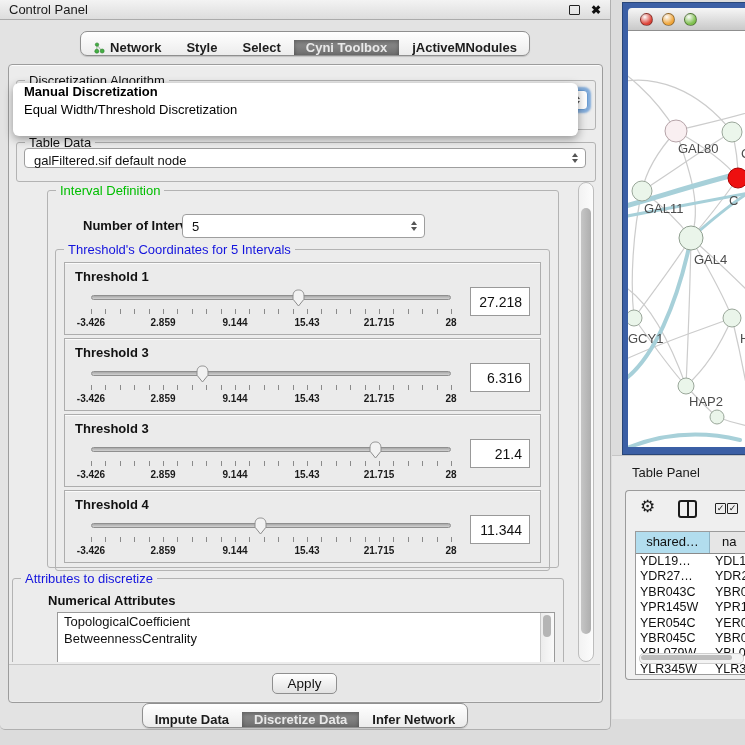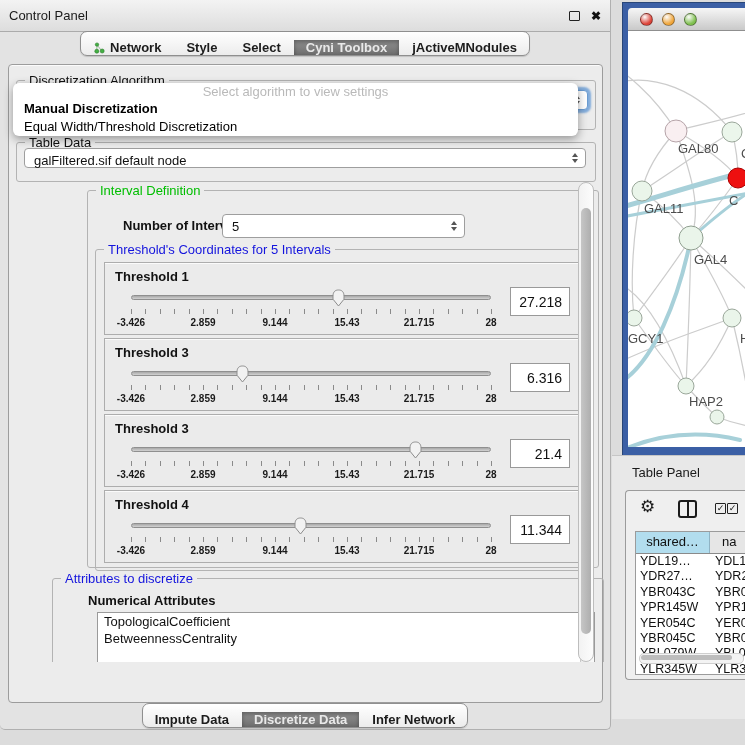--- a/index.html
+++ b/index.html
@@ -1,21 +1,21 @@
 <!DOCTYPE html>
 <html><head>
 <meta charset="utf-8">
 <style>
   html,body{margin:0;padding:0;}
   .screen{position:relative;width:745px;height:745px;background:#dcdcdc;overflow:hidden;
           font-family:"Liberation Sans",sans-serif;font-size:13px;color:#111;}
   
   .control-panel{position:absolute;left:0;top:0;width:610px;height:729px;background:#e3e3e3;
                  border-right:1px solid #b0b0b0;border-bottom:1px solid #b0b0b0;border-radius:0 0 5px 5px;}
-  .titlebar{position:absolute;left:0;top:0;width:100%;height:32px;box-sizing:border-box;
+  .titlebar{position:absolute;left:0;top:0;width:100%;height:20px;box-sizing:border-box;
             background:linear-gradient(#f3f3f3,#ddd);border-bottom:1px solid #ababab;
             display:flex;align-items:center;padding:0 9px;}
   .titlebar .title{flex:1;color:#1a1a1a;}
   .float-box{width:9px;height:8px;border:1.5px solid #222;border-radius:1px;margin-right:11px;}
   .close-x{font-size:12px;font-weight:bold;color:#111;line-height:12px;}
   
   .tabbar{position:absolute;width:100%;text-align:center;}
   .top-tabbar{top:31px;}
   .bottom-tabbar{top:703px;}
   .tab-pill{display:inline-flex;align-items:flex-end;border:1px solid #8f8f8f;border-radius:7px;overflow:hidden;
@@ -37,21 +37,21 @@
   .stepper{position:absolute;right:7px;top:50%;transform:translateY(-50%);display:flex;flex-direction:column;gap:2px;}
   .arr-up{width:0;height:0;border-left:3.5px solid transparent;border-right:3.5px solid transparent;border-bottom:4.5px solid #555;}
   .arr-dn{width:0;height:0;border-left:3.5px solid transparent;border-right:3.5px solid transparent;border-top:4.5px solid #555;}
   
   .dropdown-popup{position:absolute;left:13px;top:83px;width:565px;height:53px;background:#fff;z-index:50;
                   border-radius:6px;box-shadow:0 3px 10px rgba(0,0,0,.38);overflow:hidden;}
   .dd-placeholder{height:17px;line-height:17px;text-align:center;color:#b9b9b9;}
   .dd-option{height:18px;line-height:18px;padding-left:11px;color:#000;}
   .dd-option.emph{font-weight:bold;}
   
-  .scroll-viewport{position:absolute;left:10px;top:182px;width:567px;height:480px;overflow:hidden;margin-left:40px;}
+  .scroll-viewport{position:absolute;left:10px;top:182px;width:567px;height:480px;overflow:hidden;}
   .vscrollbar{position:absolute;left:578px;top:182px;width:16px;height:480px;background:linear-gradient(to right,#f2f2f2,#fcfcfc);
               border:1px solid #bdbdbd;border-radius:8px;box-sizing:border-box;}
   .vscroll-thumb{position:absolute;left:2px;top:25px;width:10px;height:426px;border-radius:6px;
                  background:linear-gradient(to right,#c6c6c6,#aeaeae);}
   
   .threshold-panel{position:absolute;left:8px;width:477px;height:73px;background:#ebebeb;border:1px solid #adadad;
                    box-shadow:inset 0 1px 0 rgba(255,255,255,.8);box-sizing:border-box;}
   .t-label{position:absolute;left:10px;top:6px;font-weight:bold;}
   .slider{position:absolute;left:26px;top:26px;width:360px;height:42px;}
   .track{position:absolute;left:0;right:0;top:6px;height:5px;border-radius:3px;border:1px solid #8f8f8f;
@@ -68,21 +68,21 @@
   .list-item{height:17px;line-height:17px;padding-left:6px;white-space:nowrap;}
   .list-vscroll{position:absolute;right:0;top:0;bottom:0;width:13px;background:linear-gradient(to right,#ececec,#fafafa);
                 border-left:1px solid #c9c9c9;}
   .list-vthumb{position:absolute;left:2px;top:2px;width:8px;height:22px;border-radius:5px;background:#b5b5b5;}
   
   .apply-bar{position:absolute;left:9px;top:664px;width:591px;height:36px;background:#e7e7e7;border-top:1px solid #c6c6c6;
              border-radius:0 0 4px 4px;display:flex;align-items:center;justify-content:center;}
   .apply-btn{padding:2px 15px;font-size:13.5px;color:#111;background:linear-gradient(#fff,#e2e2e2);
              border:1px solid #8f8f8f;border-radius:5px;font-family:inherit;}
   
-  .network-window{position:absolute;left:622px;top:2px;width:123px;height:552px;background:#3b5fa5;
+  .network-window{position:absolute;left:622px;top:2px;width:123px;height:453px;background:#3b5fa5;
                   border:1px solid #294678;border-right:none;box-sizing:border-box;padding:5px 0 7px 5px;}
   .net-titlebar{height:23px;background:linear-gradient(#f6f6f6,#c9c9c9);border-bottom:1px solid #8f8f8f;
                 border-radius:4px 0 0 0;display:flex;align-items:center;gap:9px;padding-left:12px;box-sizing:border-box;}
   .tl{width:13px;height:13px;border-radius:50%;border:1px solid rgba(0,0,0,.4);box-sizing:border-box;}
   .net-canvas{position:relative;width:118px;height:416px;background:#fff;overflow:hidden;}
   
   .table-dock{position:absolute;left:612px;top:455px;width:133px;height:263px;background:#e8e8e8;border-top:1px solid #c6c6c6;}
   .table-title{position:absolute;left:20px;top:9px;color:#1a1a1a;}
   .table-window{position:absolute;left:13px;top:34px;width:120px;height:188px;background:#efefef;
                 border:1px solid #9b9b9b;border-right:none;border-radius:4px 0 0 4px;}
@@ -390,23 +390,25 @@
             <div class="list-vthumb"></div>
           </div>
         </div>
       </div>
     </div>
 
     <div class="vscrollbar">
       <div class="vscroll-thumb"></div>
     </div>
 
+    <div class="apply-bar">
+      <button class="apply-btn">Apply</button>
+    </div>
 
     <div class="dropdown-popup">
-      <div class="dd-placeholder">Select algorithm to view settings</div>
       <div id="dd-options">
           <div class="dd-option emph">Manual Discretization</div>
           <div class="dd-option">Equal Width/Threshold Discretization</div>
         </div>
     </div>
 
     <div class="tabbar bottom-tabbar">
       <div class="tab-pill" id="bottom-tabs">
           <div class="tab">
             <span>Impute Data</span>

